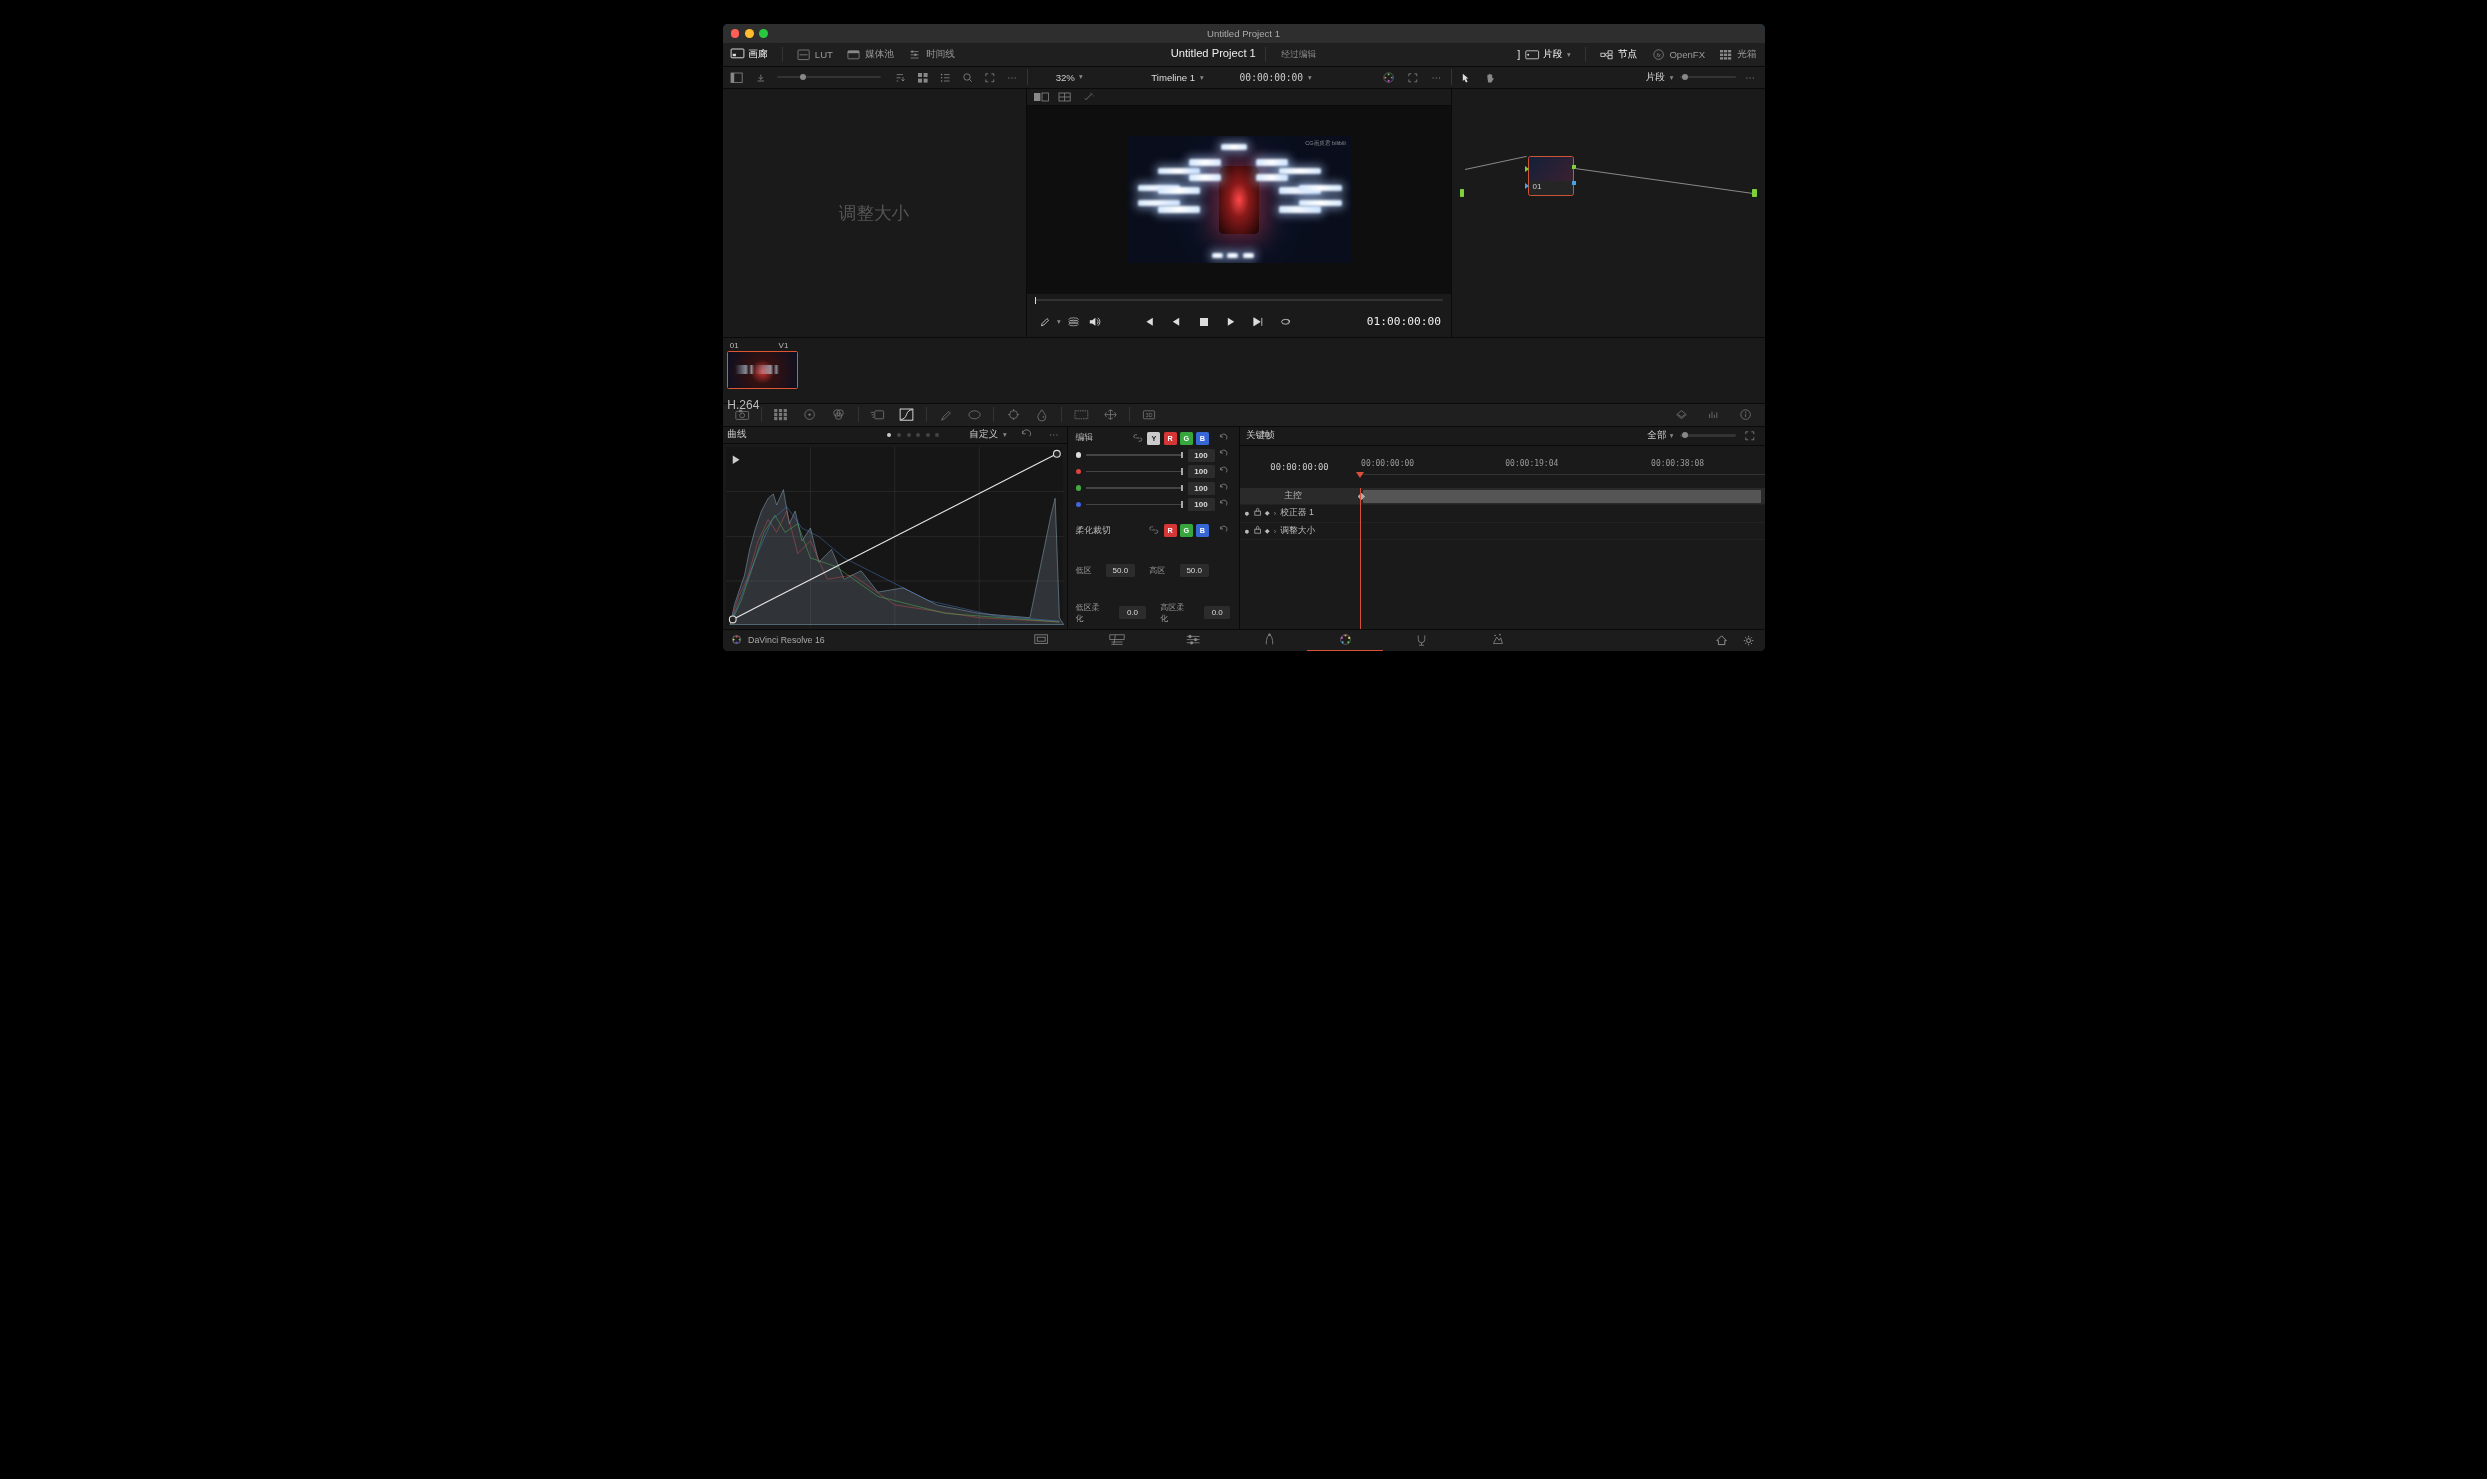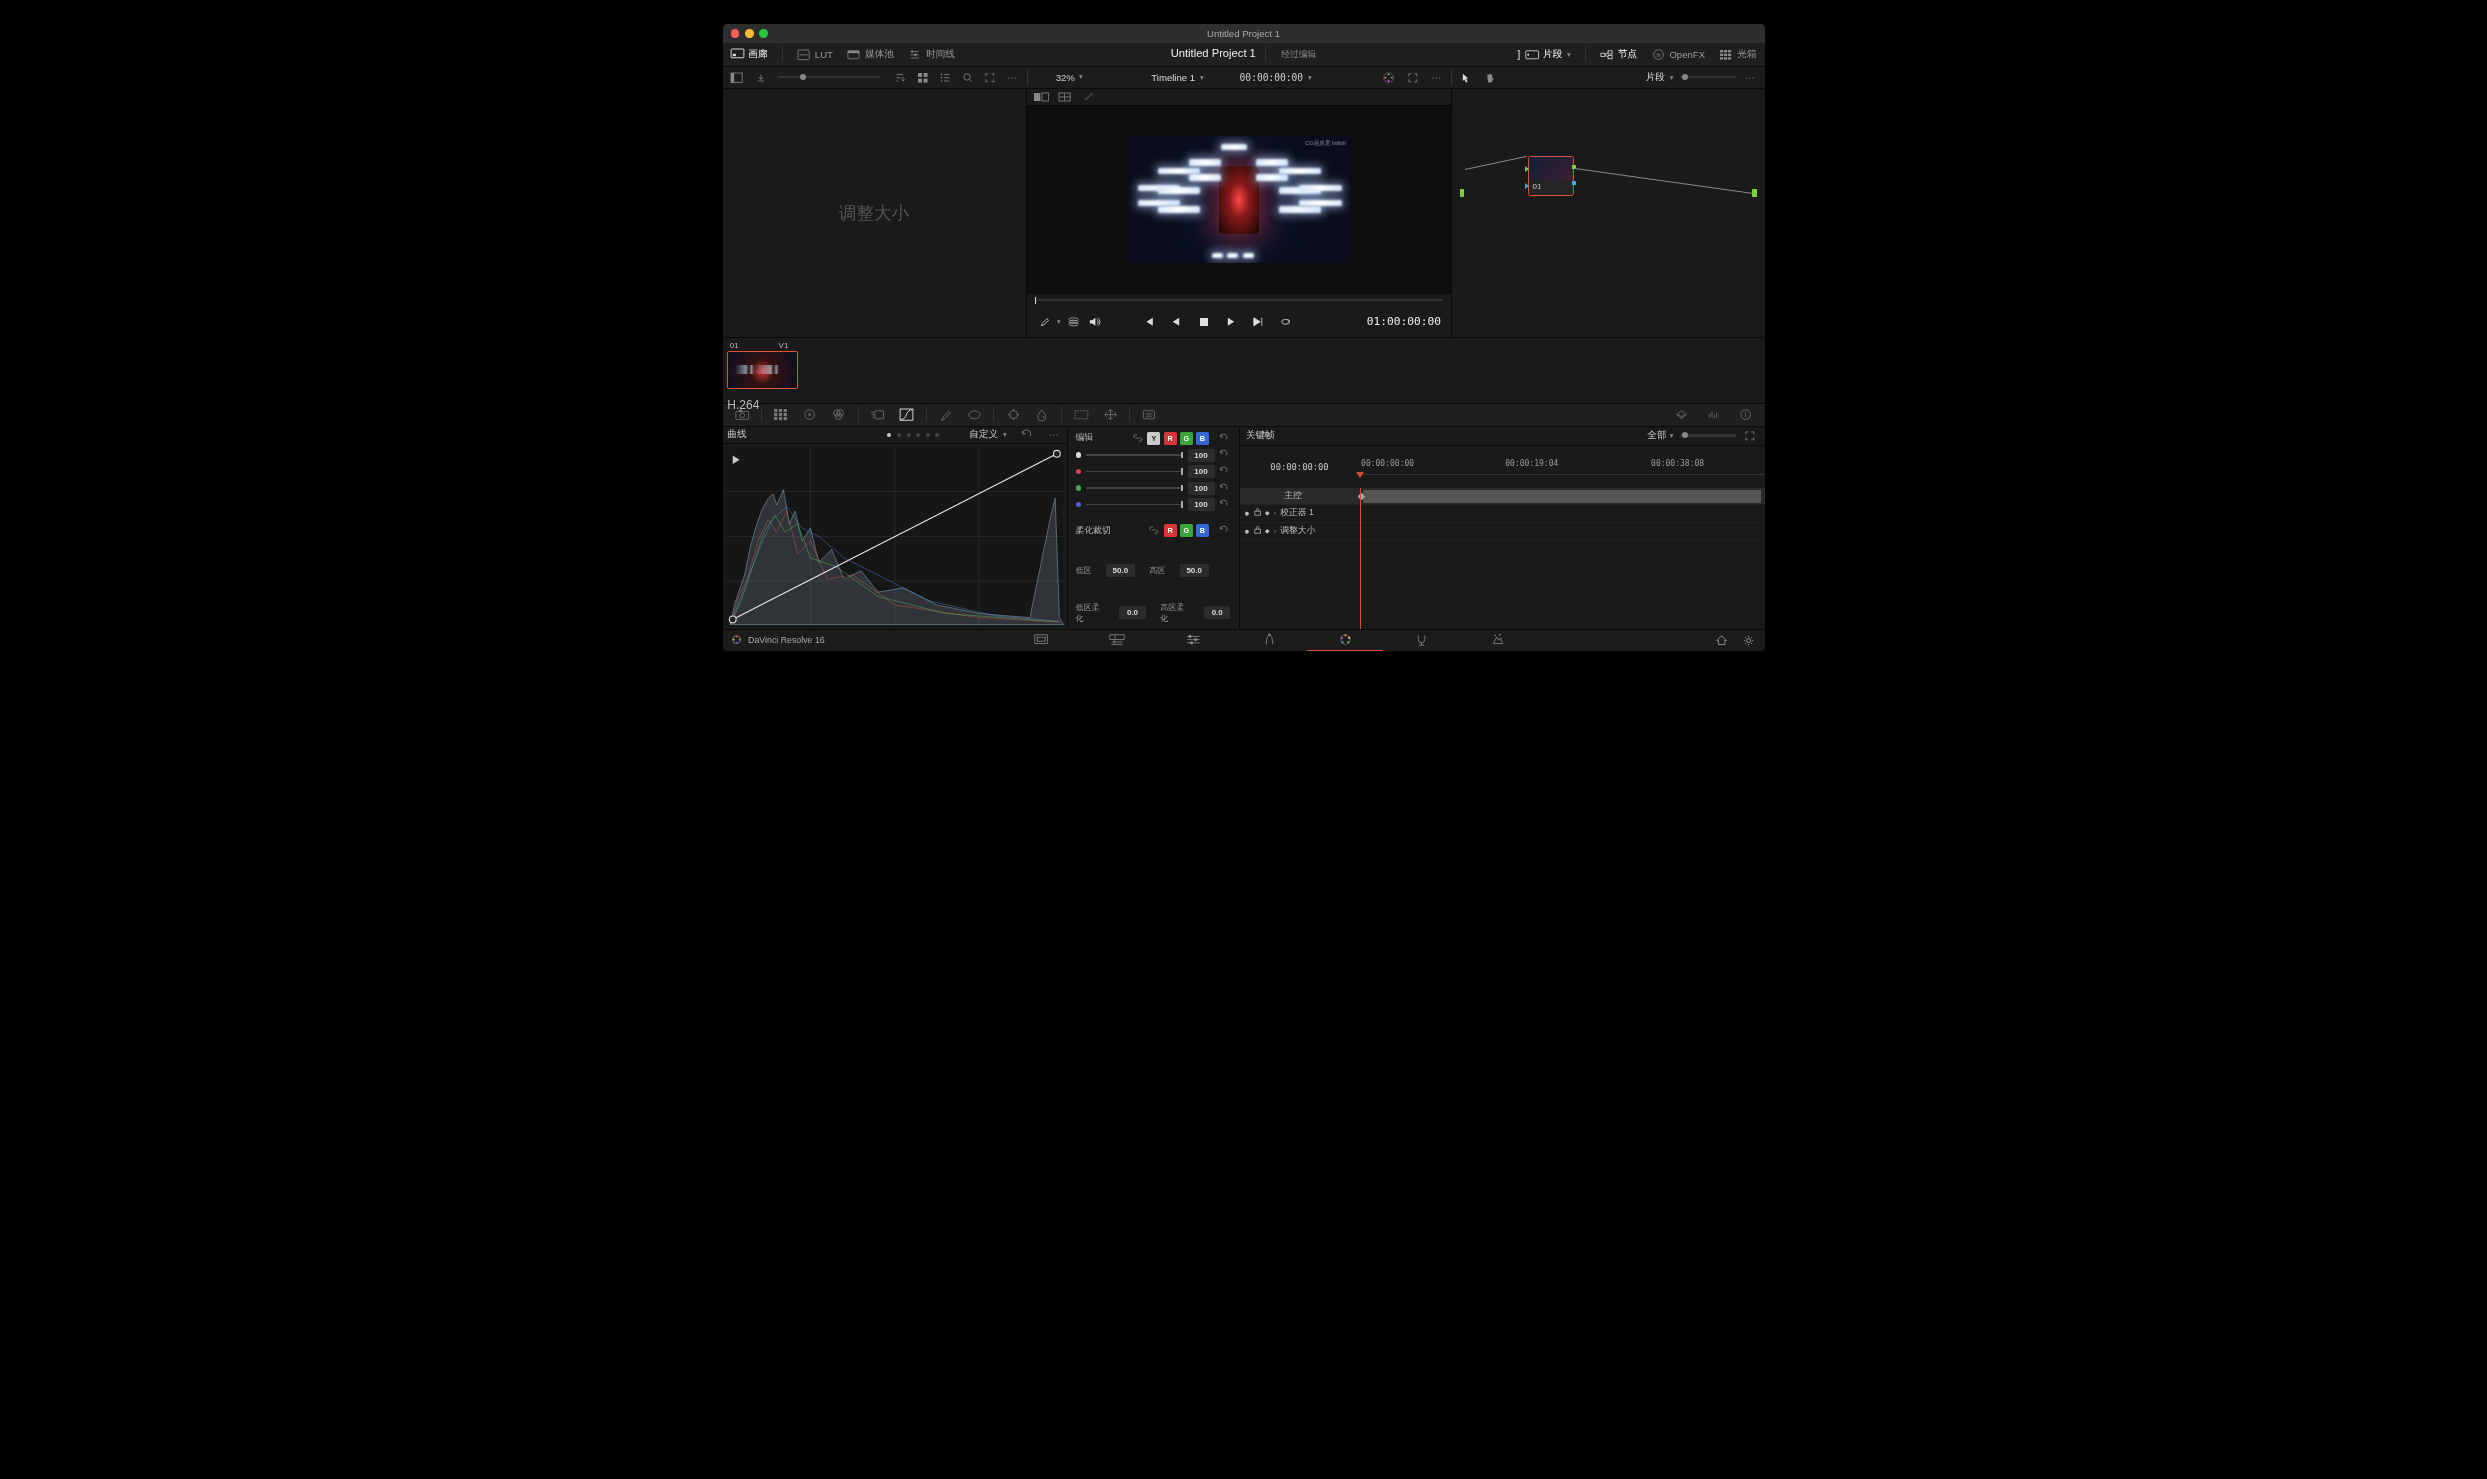--- a/index.html
+++ b/index.html
@@ -102,21 +102,21 @@
 .footer { height: 22.4px; background: #1c1c1c; border-top: 0.8px solid #0a0a0a; display: flex; align-items: center; padding: 0 8px; }
 .footer-left { display: flex; align-items: center; gap: 6.4px; color: #aaa; font-size: 8.8px; }
 .page-tabs { display: flex; gap: 0; margin: 0 auto; }
 .page-tab { width: 76px; height: 22.4px; display: flex; align-items: center; justify-content: center; color: #888; cursor: pointer; border-bottom: 1.6px solid transparent; }
 .page-tab.active { border-bottom-color: #d94f3a; }
 .footer-right { display: flex; gap: 11.2px; }
 .chev { font-size: 7.2px; color: #888; }
 svg { overflow: visible; }
 .input-pair { display: flex; align-items: center; gap: 14.4px; margin-top: 16px; }
 .in-label { color: #999; font-size: 8px; }
-.in-val { width: 29px; height: 13px; background: #2c2c2c; color: #ddd; font-size: 8px; text-align: center; line-height: 13px; border-radius: 1.6px; font-weight: bold; }
+.in-val { width: 29px; height: 13px; background: #2c2c2c; color: #ddd; font-size: 8px; text-align: center; line-height: 13px; border-radius: 1.6px; }
 </style>
 </head>
 <body>
 
 <div class="window">
 
   <div class="titlebar">
     <div class="traffic">
       <div class="tl r"></div>
       <div class="tl y"></div>

